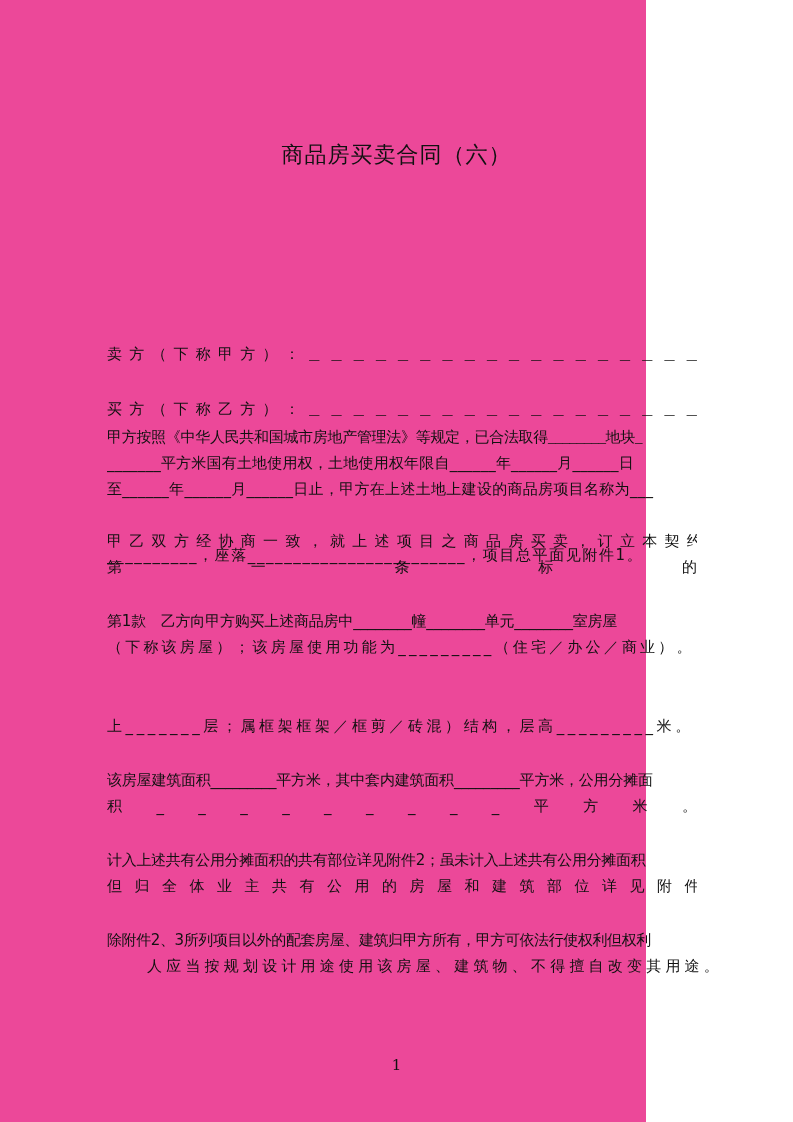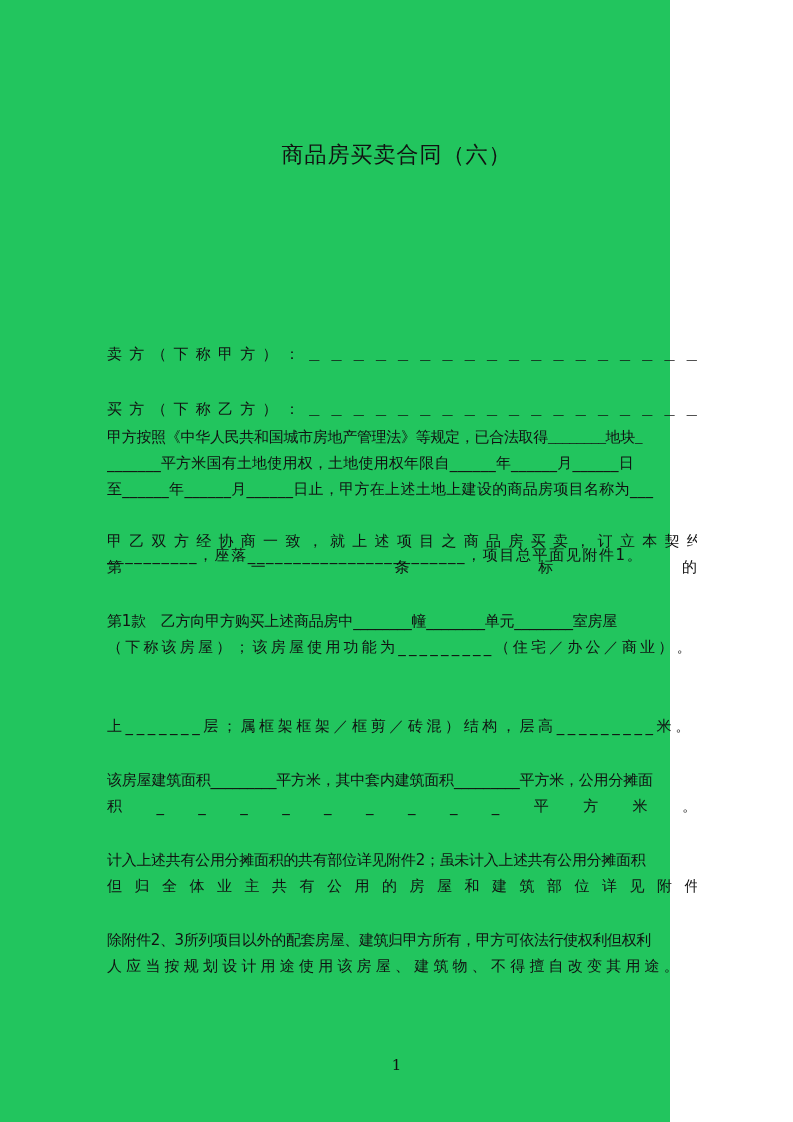--- a/index.html
+++ b/index.html
@@ -1,18 +1,18 @@
 <!DOCTYPE html>
 <html><head>
 <meta charset="utf-8">
 <style>
   html, body { margin: 0; padding: 0; background: #ffffff; }
   body { width: 793px; height: 1122px; position: relative; overflow: hidden;
          font-family: "DejaVu Sans", "Liberation Sans", sans-serif; color: #111; }
-  .page { position: absolute; left: 0; top: 0; width: 646px; height: 1122px; background: #22c55e; padding-left: 24px; }
+  .page { position: absolute; left: 0; top: 0; width: 646px; height: 1122px; background: #ec4899; }
   .title { position: absolute; left: 0; width: 793px; top: 140px; text-align: center;
            font-size: 22px; letter-spacing: 1px; color: #111; }
   .line { position: absolute; left: 107px; width: 590px; font-size: 15px; line-height: 20px;
           white-space: nowrap; overflow: hidden; color: #111; }
   .justify { display: flex; justify-content: space-between; }
   .justify span { display: inline-block; }
   .pagenum { position: absolute; top: 1056px; left: 0; width: 793px; text-align: center;
              font-family: "DejaVu Serif", "Liberation Serif", serif; font-size: 15px; }
 </style>
 </head>
@@ -58,16 +58,16 @@
     <span>平</span>
     <span>方</span>
     <span>米</span>
     <span>。</span>
   </div>
 
   <div class="line" style="top:850px; letter-spacing:-0.3px;">计入上述共有公用分摊面积的共有部位详见附件2；虽未计入上述共有公用分摊面积</div>
   <div class="line" style="top:876px; letter-spacing:12.5px;">但归全体业主共有公用的房屋和建筑部位详见附件3。</div>
 
   <div class="line" style="top:930px; letter-spacing:-0.4px;">除附件2、3所列项目以外的配套房屋、建筑归甲方所有，甲方可依法行使权利但权利</div>
-  <div class="line" style="top:956px; letter-spacing:4.2px;">人应当按规划设计用途使用该房屋、建筑物、不得擅自改变其用途。</div>
+  <div class="line" style="top:956px; letter-spacing:4.2px;margin-left:40px;">人应当按规划设计用途使用该房屋、建筑物、不得擅自改变其用途。</div>
 
   <div class="pagenum">1</div>
 </div>
 
 </body></html>

